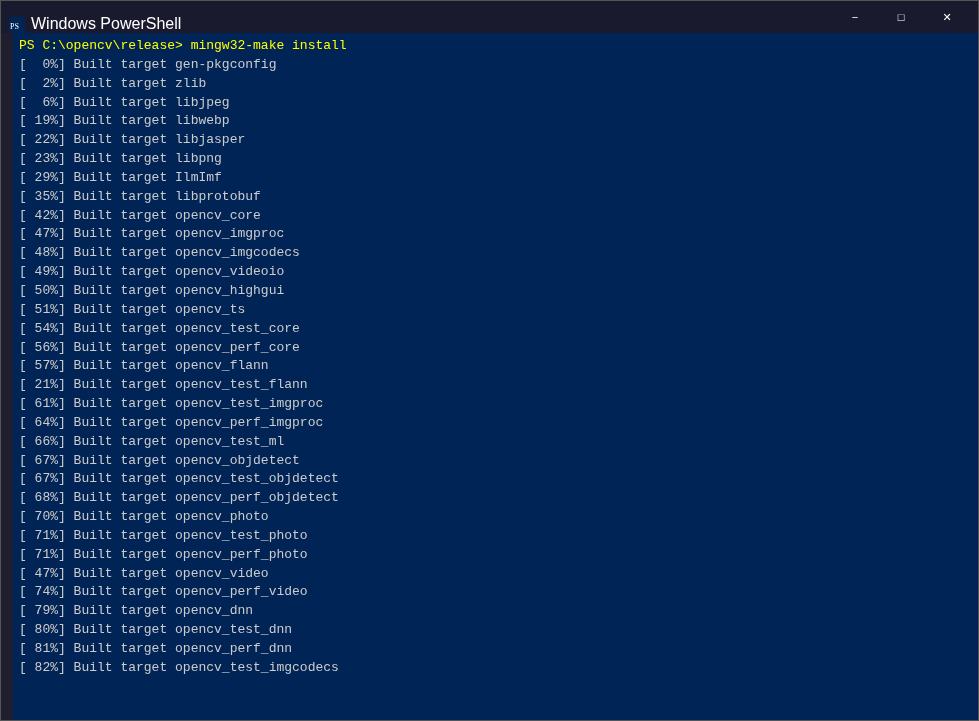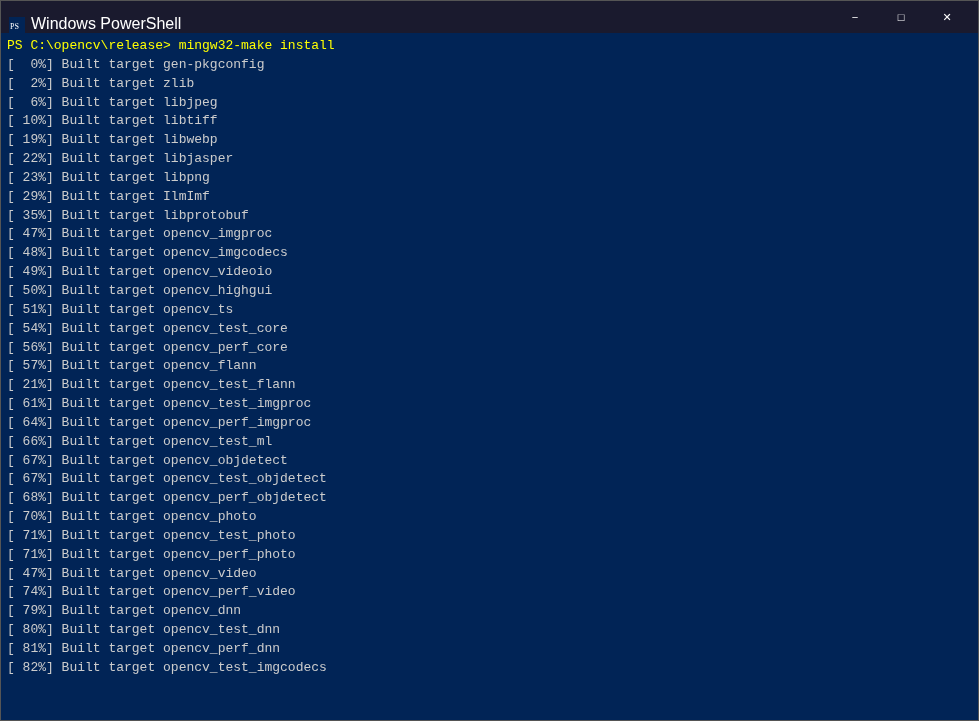--- a/index.html
+++ b/index.html
@@ -51,20 +51,21 @@
       font-size: 11px;
       cursor: pointer;
       background: transparent;
       border: none;
     }
     .terminal-body {
       background: #012456;
       flex: 1;
       overflow: hidden;
       padding: 4px 6px;
+      margin-left: 12px;
     }
     .prompt-line {
       color: #ffff00;
       font-size: 13px;
       line-height: 1.45;
       white-space: pre;
     }
     .output-line {
       color: #cccccc;
       font-size: 13px;
@@ -88,26 +89,26 @@
       <button class="tb-btn">□</button>
       <button class="tb-btn close">✕</button>
     </div>
   </div>
   <div class="terminal-body">
     <div class="prompt-line">PS C:\opencv\release&gt; mingw32-make install</div>
     <div id="output-container">
         <div class="output-line">[  0%] Built target gen-pkgconfig</div>
         <div class="output-line">[  2%] Built target zlib</div>
         <div class="output-line">[  6%] Built target libjpeg</div>
-        <div class="output-line">[ 10%] Built target libtiff</div>
         <div class="output-line">[ 19%] Built target libwebp</div>
         <div class="output-line">[ 22%] Built target libjasper</div>
         <div class="output-line">[ 23%] Built target libpng</div>
         <div class="output-line">[ 29%] Built target IlmImf</div>
         <div class="output-line">[ 35%] Built target libprotobuf</div>
+        <div class="output-line">[ 42%] Built target opencv_core</div>
         <div class="output-line">[ 47%] Built target opencv_imgproc</div>
         <div class="output-line">[ 48%] Built target opencv_imgcodecs</div>
         <div class="output-line">[ 49%] Built target opencv_videoio</div>
         <div class="output-line">[ 50%] Built target opencv_highgui</div>
         <div class="output-line">[ 51%] Built target opencv_ts</div>
         <div class="output-line">[ 54%] Built target opencv_test_core</div>
         <div class="output-line">[ 56%] Built target opencv_perf_core</div>
         <div class="output-line">[ 57%] Built target opencv_flann</div>
         <div class="output-line">[ 21%] Built target opencv_test_flann</div>
         <div class="output-line">[ 61%] Built target opencv_test_imgproc</div>

